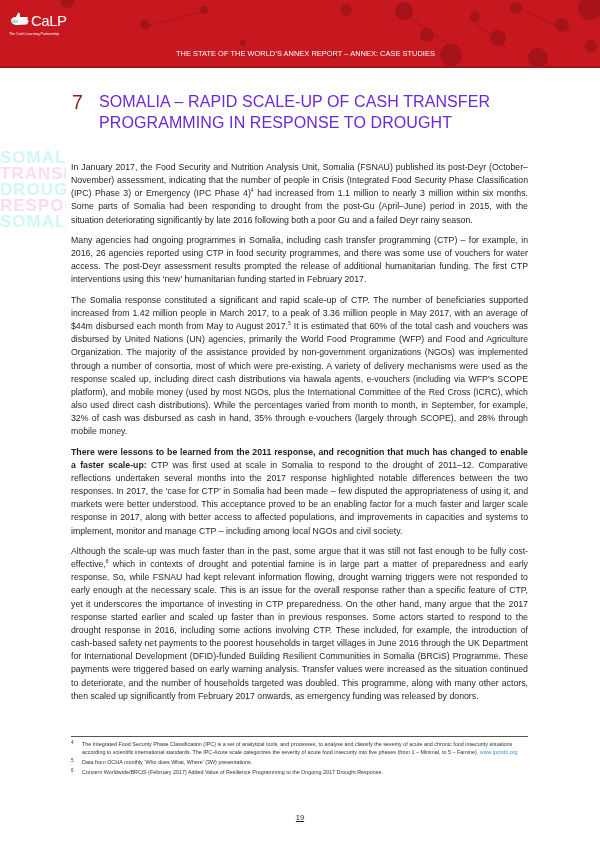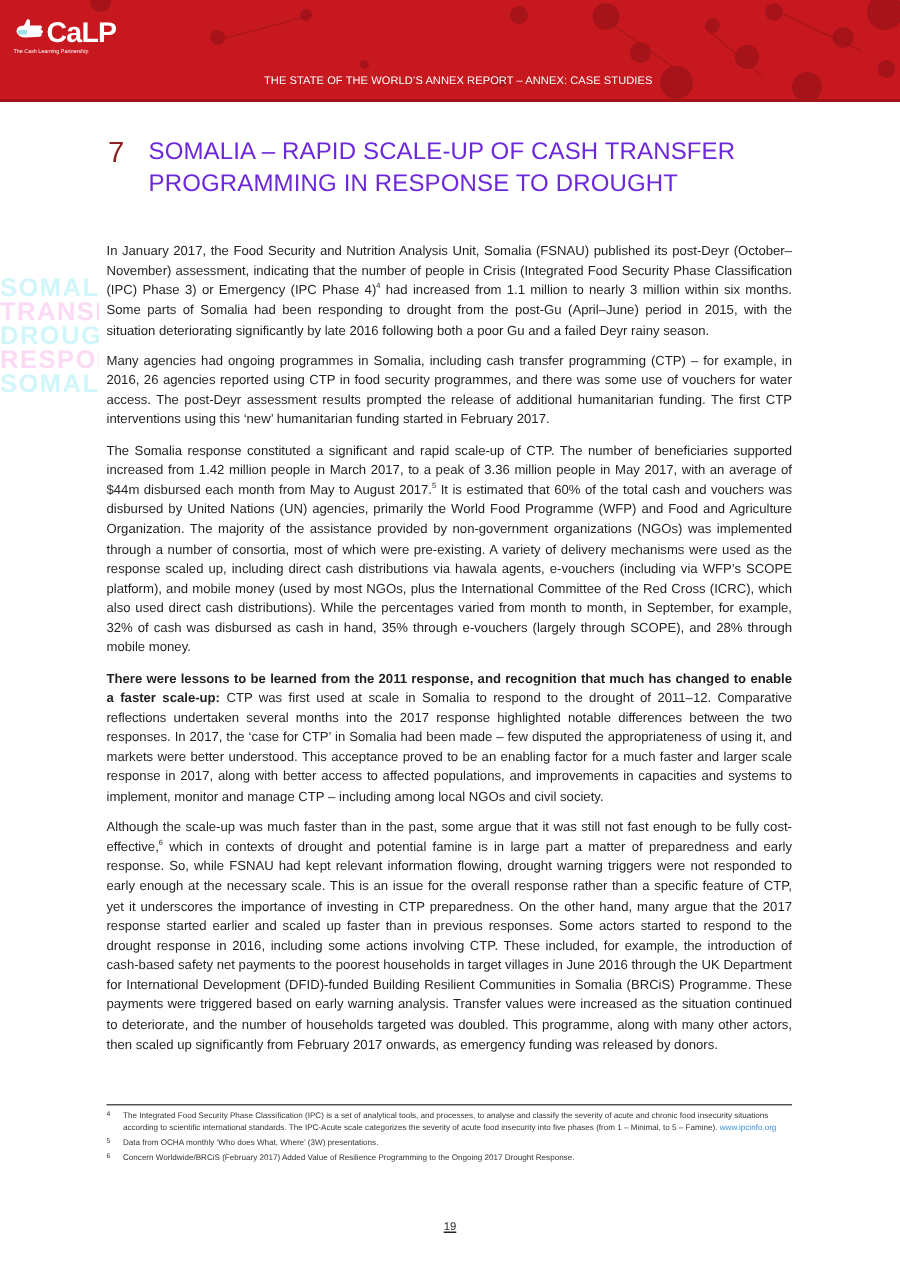--- a/index.html
+++ b/index.html
@@ -7,28 +7,28 @@
       font-family: "Liberation Sans", sans-serif; color: #231f20; }
 
     
     .header { position: absolute; left: 0; top: 0; width: 600px; height: 66px;
       background: #c7181f; overflow: hidden; }
     .header .blob { position: absolute; border-radius: 50%; background: #9b1319; opacity: .75; }
     .header .line { position: absolute; height: 1px; background: #9b1319; opacity: .6; transform-origin: left center; }
     .header-rule { position: absolute; left: 0; top: 66px; width: 600px; height: 2px; background: #a3141a; }
     .logo { position: absolute; left: 9px; top: 10px; height: 30px; width: 60px; }
     .logo-hand { position: absolute; left: 0; top: 2px; width: 22px; height: 16px; }
-    .logo-text { position: absolute; left: 22px; top: 2px; color: #fff; font-weight: bold;
-      font-size: 19px; letter-spacing: -0.5px; font-family: "Liberation Sans", sans-serif; }
+    .logo-text { position: absolute; left: 22px; top: 2px; color: #fff; font-weight: normal;
+      font-size: 15px; letter-spacing: -0.5px; font-family: "Liberation Sans", sans-serif; }
     .logo-sub { position: absolute; left: 0; top: 22px; color: #fff; font-size: 3.6px; white-space: nowrap; }
     .report-title { position: absolute; left: 176px; top: 49px; color: #ffffff; font-size: 7.4px;
       letter-spacing: 0.05px; white-space: nowrap; }
 
     
-    .ghost { position: absolute; left: 0; top: 150px; width: 66px; height: 120px; overflow: hidden; margin-top: 34px; }
+    .ghost { position: absolute; left: 0; top: 150px; width: 66px; height: 120px; overflow: hidden; }
     .ghost span { display: block; font-size: 17px; line-height: 16px; letter-spacing: 1px;
       color: rgba(120,230,240,.35); white-space: nowrap; font-weight: bold; }
     .ghost span.m { color: rgba(245,150,220,.35); }
 
     
     .title-num { position: absolute; left: 72px; top: 91px; font-size: 19.5px; color: #8c1f22; }
     .title { position: absolute; left: 99px; top: 91px; width: 400px; font-size: 16px; line-height: 21px;
       color: #6d28d9; text-transform: uppercase; letter-spacing: 0.1px; }
 
     

